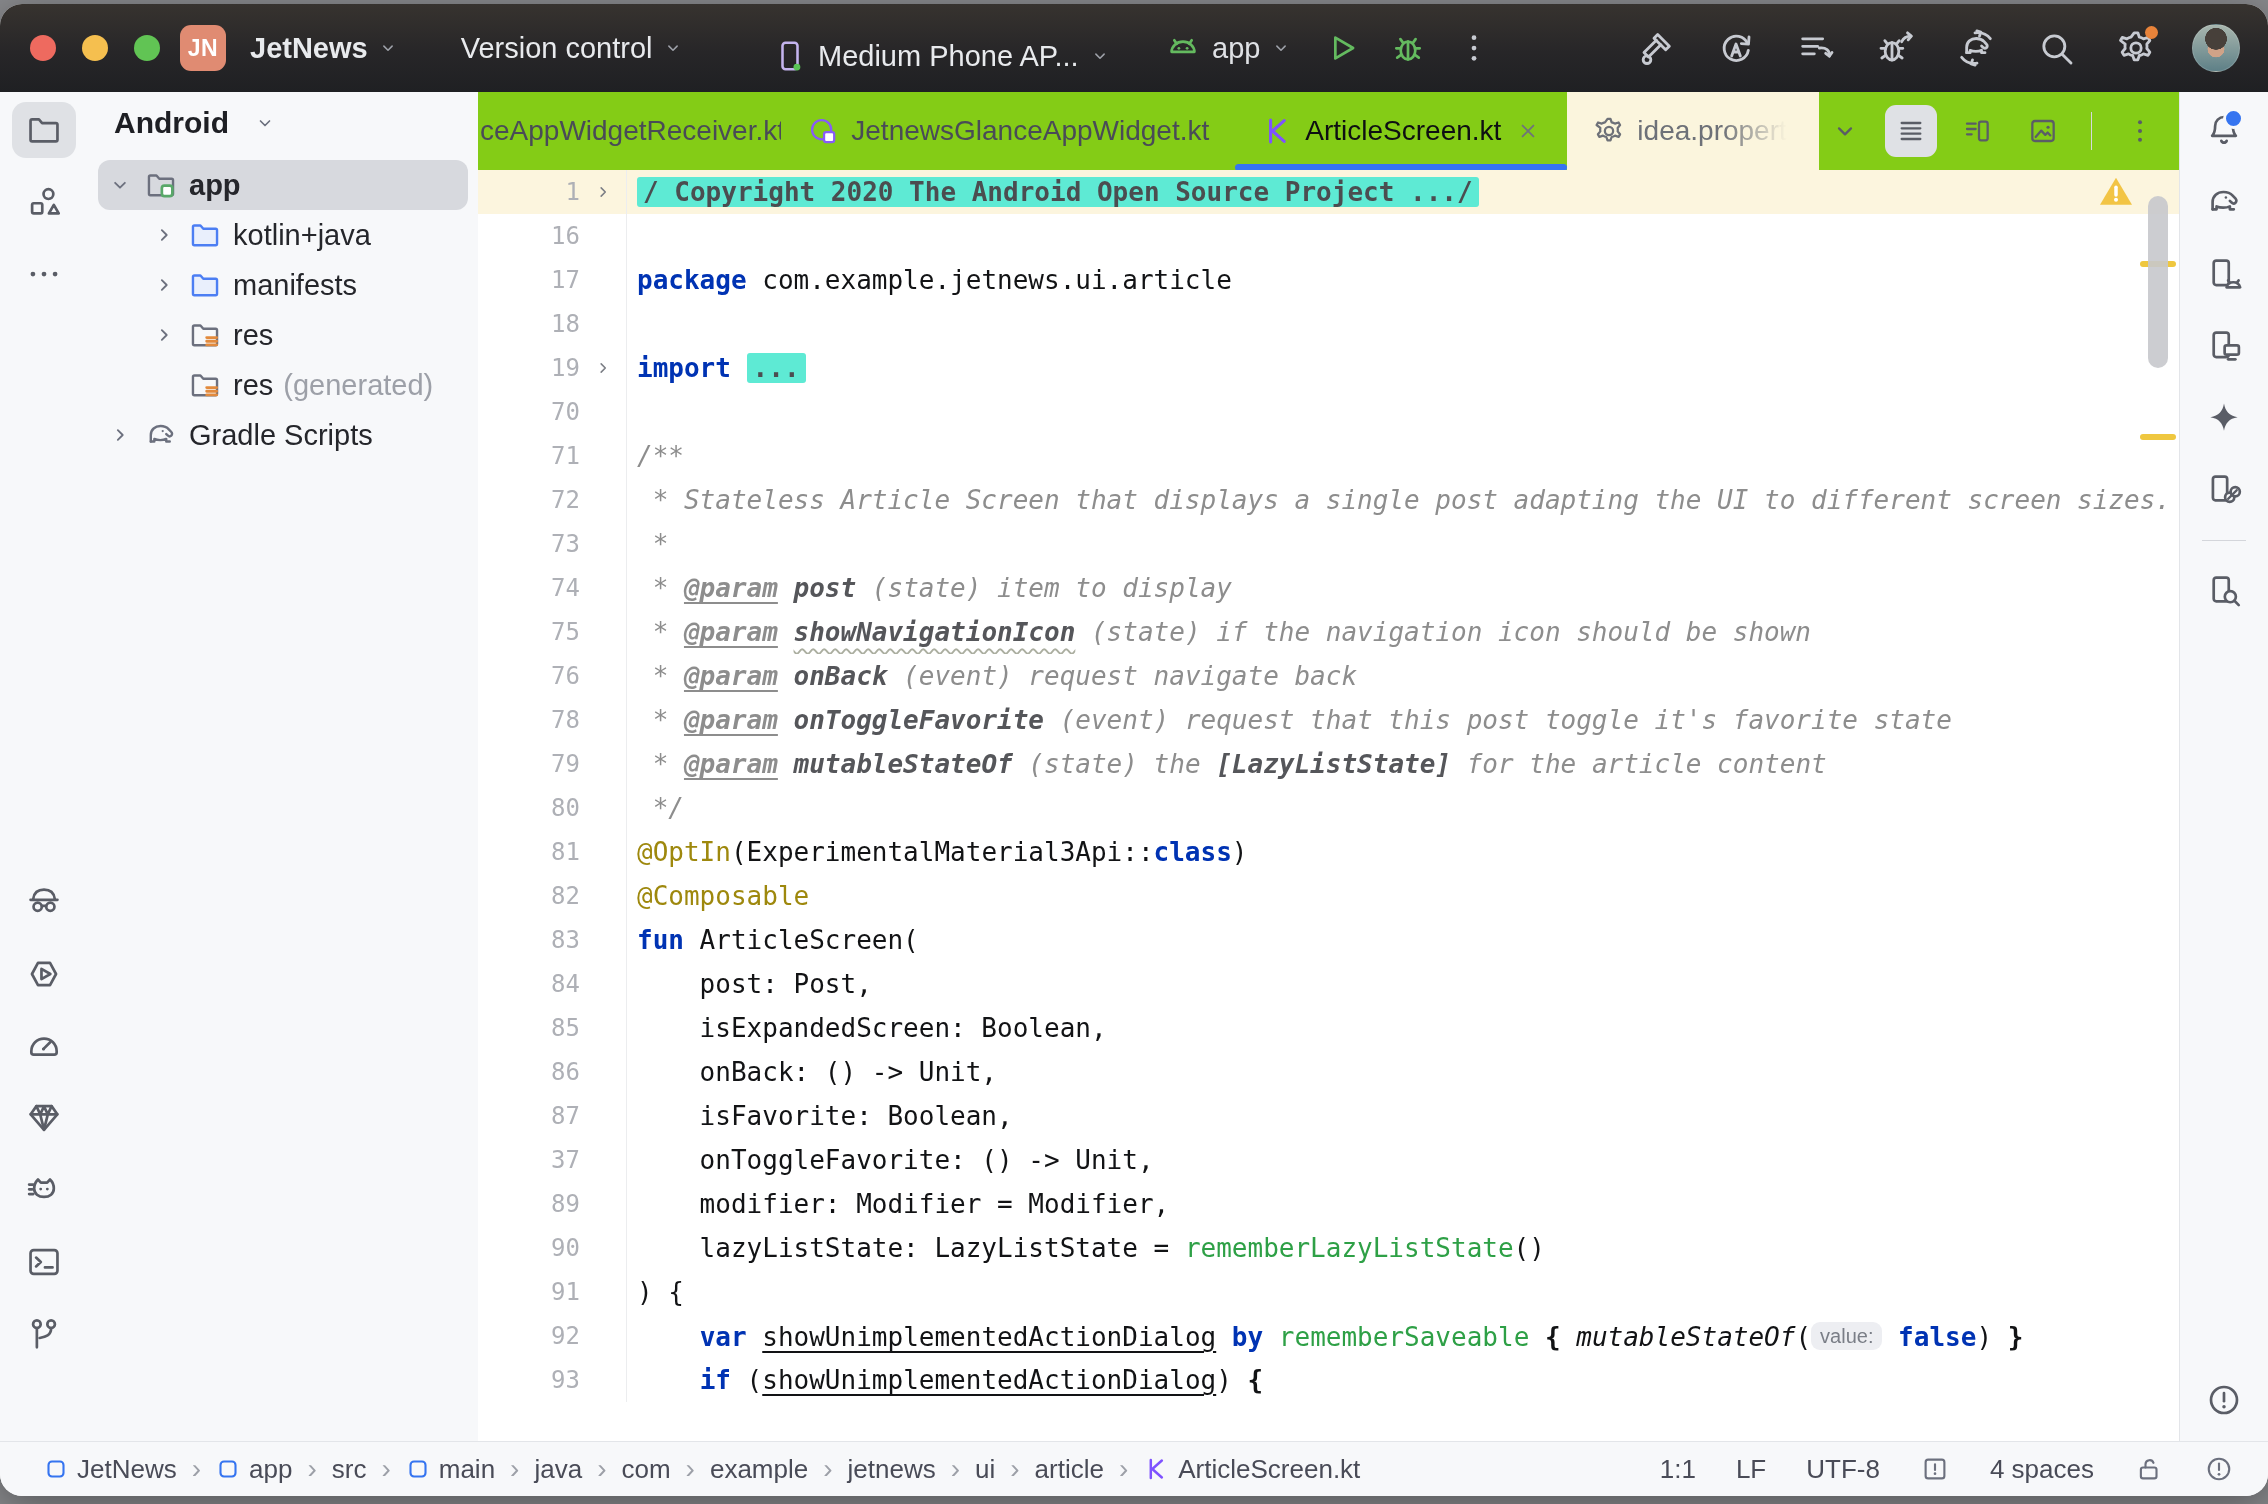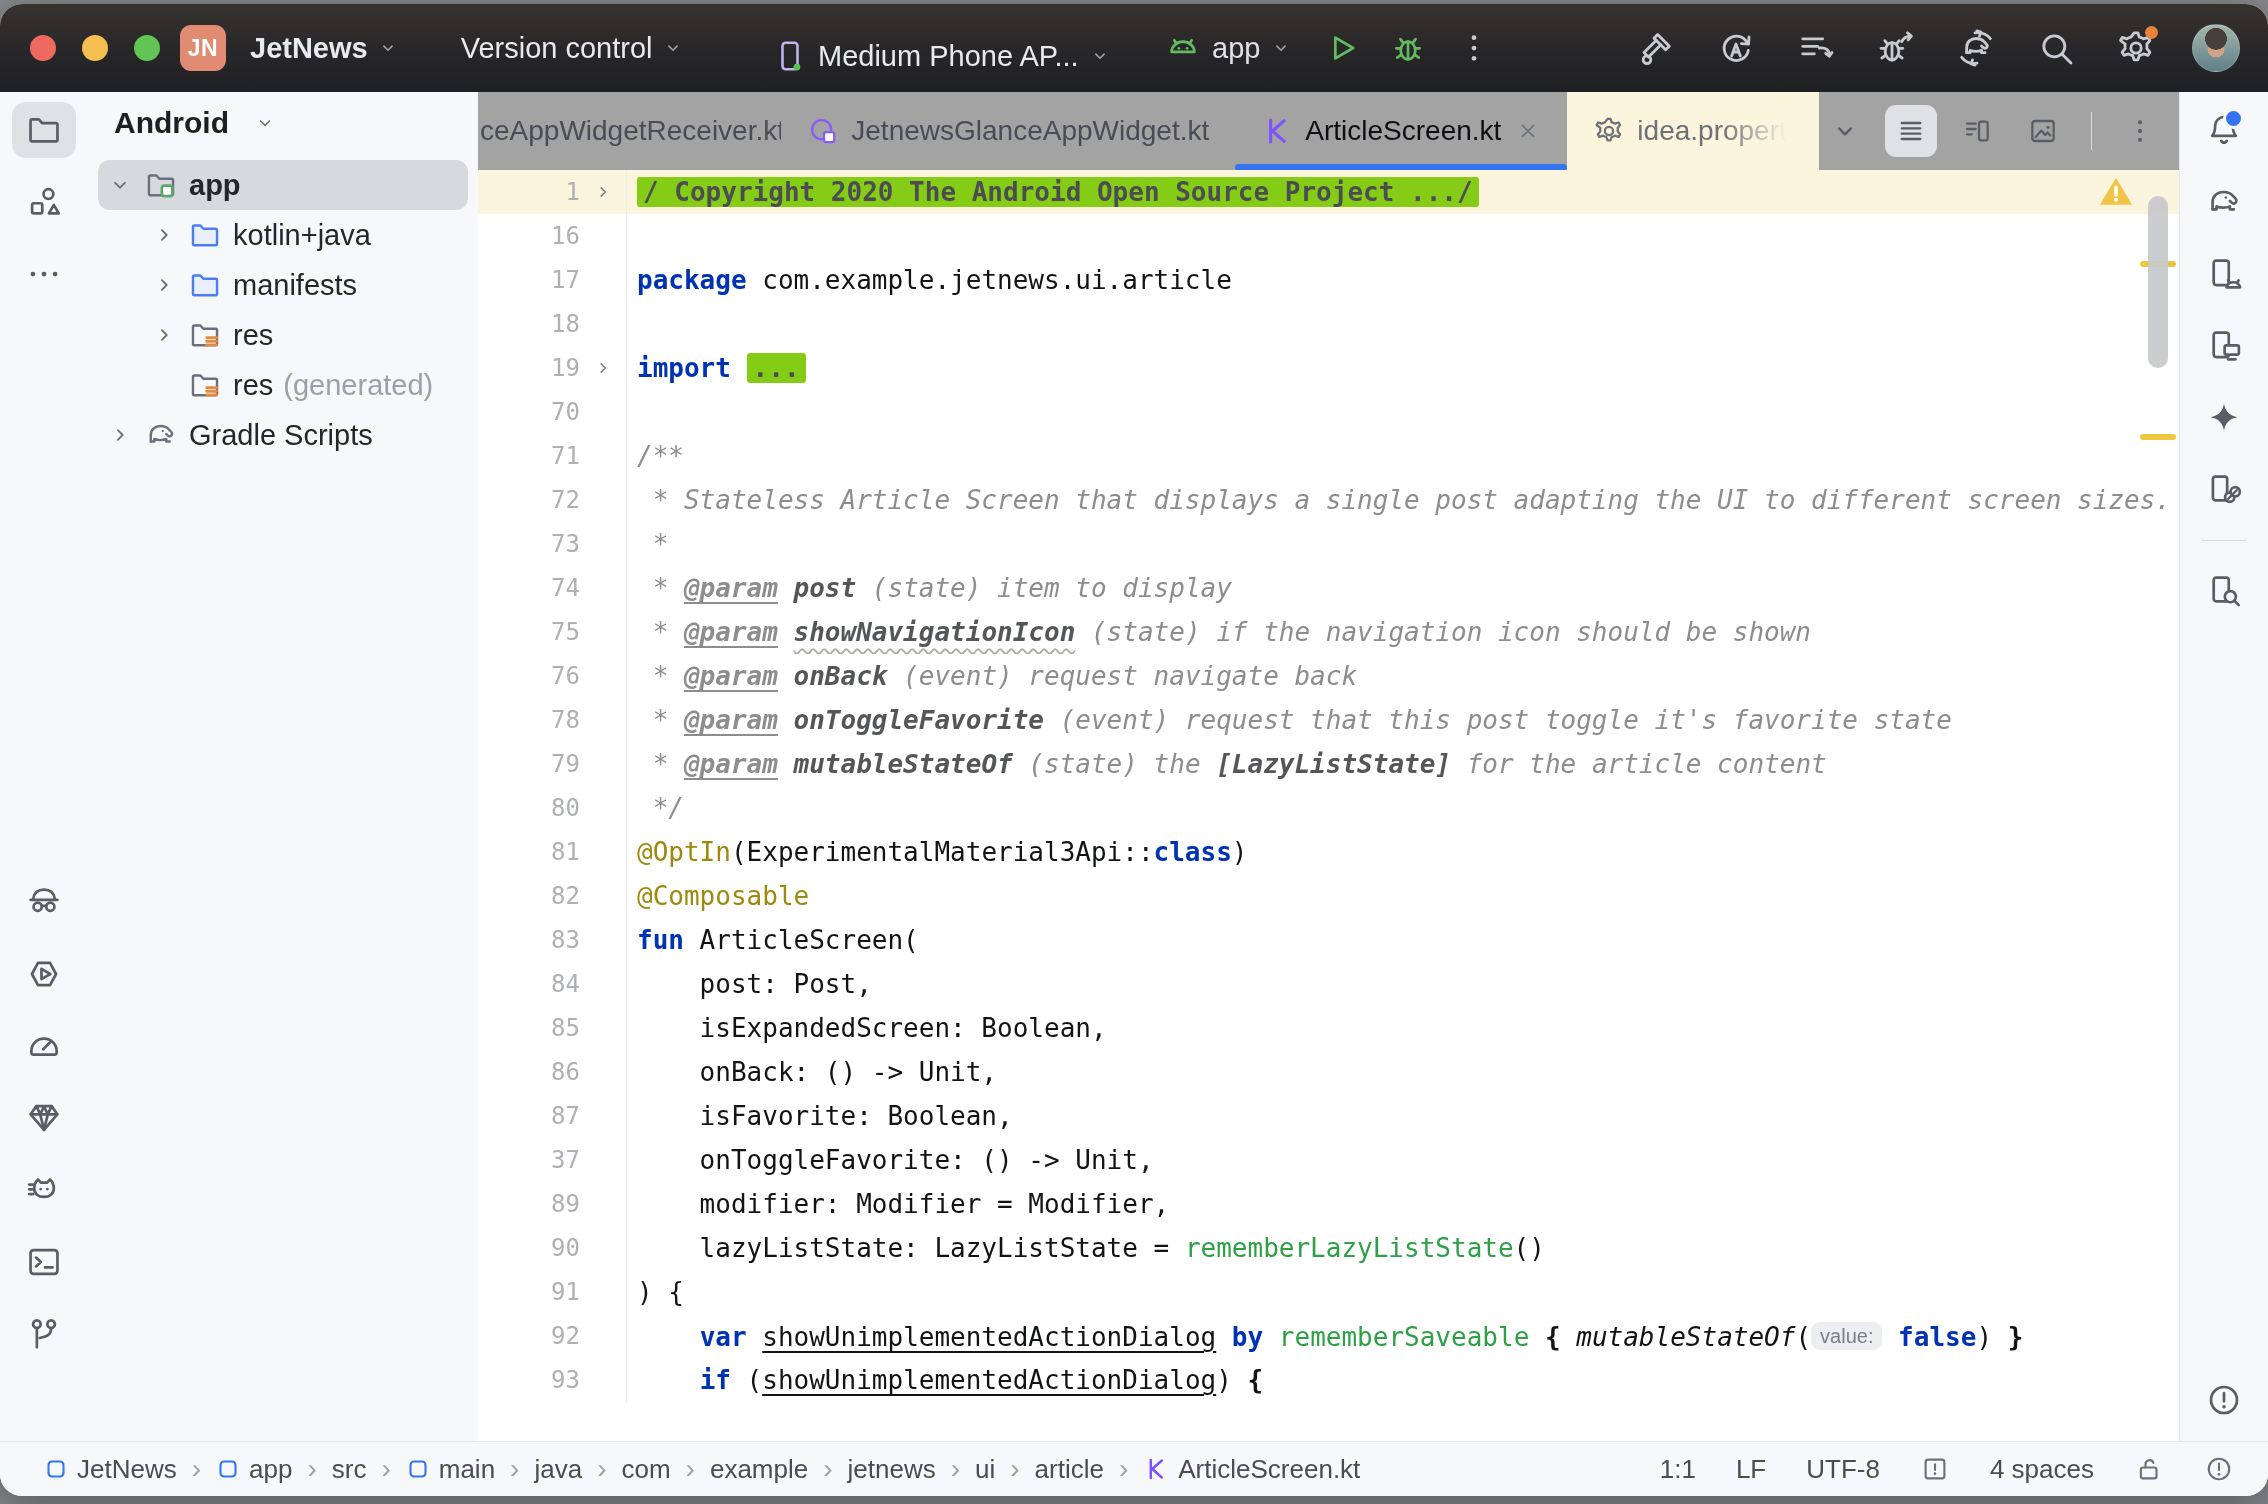--- a/index.html
+++ b/index.html
@@ -56,21 +56,21 @@
   .tree-row.selected{background:#D7D9DE;}
   .tr-chev{width:44px;display:flex;justify-content:center;flex:none;color:#6C707E;}
   .tr-icon{width:38px;display:flex;justify-content:center;flex:none;color:#6C707E;margin-right:9px;}
   .tr-label.bold{font-weight:700;}
   .tr-suffix{color:#9DA0A8;margin-left:10px;}
   .d1{padding-left:44px;}
 
   
   .editor{position:absolute;left:478px;right:88px;top:88px;bottom:54px;background:#fff;}
   .tabbar{position:absolute;top:0;left:0;right:0;height:78px;display:flex;align-items:stretch;
-    border-bottom:1px solid #EBECEF;background:#a3a3a3;}
+    border-bottom:1px solid #EBECEF;background:#84cc16;}
   .tab{position:relative;display:flex;align-items:center;gap:12px;padding:0 26px;font-size:28px;
     color:#494B57;white-space:nowrap;}
   .tab.clip{width:346px;overflow:hidden;padding-left:2px;}
   .tab.active{color:#0E0F12;}
   .tab .underline{position:absolute;left:0;right:0;bottom:-1px;height:7px;border-radius:4px;background:#3574F0;}
   .tab.nonproject{background:#FBF5DD;color:#6E7178;}
   .tab .fade-lbl{max-width:172px;overflow:hidden;
     -webkit-mask-image:linear-gradient(90deg,#000 55%,rgba(0,0,0,0) 96%);
     mask-image:linear-gradient(90deg,#000 55%,rgba(0,0,0,0) 96%);}
   .tab-close{display:flex;color:#6F737A;margin-left:2px;}
@@ -81,21 +81,21 @@
 
   .code{position:absolute;top:78px;left:0;right:0;bottom:0;overflow:hidden;
     font-family:"DejaVu Sans Mono","Liberation Mono",monospace;font-size:26px;}
   .cl{display:flex;height:44px;line-height:44px;white-space:pre;}
   .cl.row1{background:#FCF5DE;}
   .ln{width:102px;text-align:right;color:#AEB0B6;font-size:24px;flex:none;}
   .foldcol{width:46px;flex:none;display:flex;align-items:center;justify-content:center;color:#7B7E85;}
   .ct{flex:1;border-left:1px solid #ECEDEF;padding-left:10px;overflow:hidden;}
   .t-p{color:#121315;}
   .t-kw{color:#0033B3;font-weight:700;}
-  .t-fold{background:#84cc16;color:#4B4D50;font-weight:600;border-radius:3px;padding:0 6px;}
+  .t-fold{background:#5eead4;color:#4B4D50;font-weight:600;border-radius:3px;padding:0 6px;}
   .t-cmt{color:#8D8D8D;font-style:italic;}
   .t-doc{color:#8D8D8D;font-style:italic;font-weight:700;text-decoration:underline;text-underline-offset:5px;}
   .t-dp{color:#55565A;font-style:italic;font-weight:700;}
   .t-dpw{color:#55565A;font-style:italic;font-weight:700;text-decoration:underline;
     text-decoration-style:wavy;text-decoration-color:#ABAEA0;text-decoration-thickness:2px;text-underline-offset:7px;}
   .t-dpb{color:#55565A;font-style:italic;font-weight:700;}
   .t-ann{color:#9E880D;}
   .t-fn{color:#2EA046;}
   .t-und{color:#121315;text-decoration:underline;text-underline-offset:5px;}
   .t-it{color:#121315;font-style:italic;}

